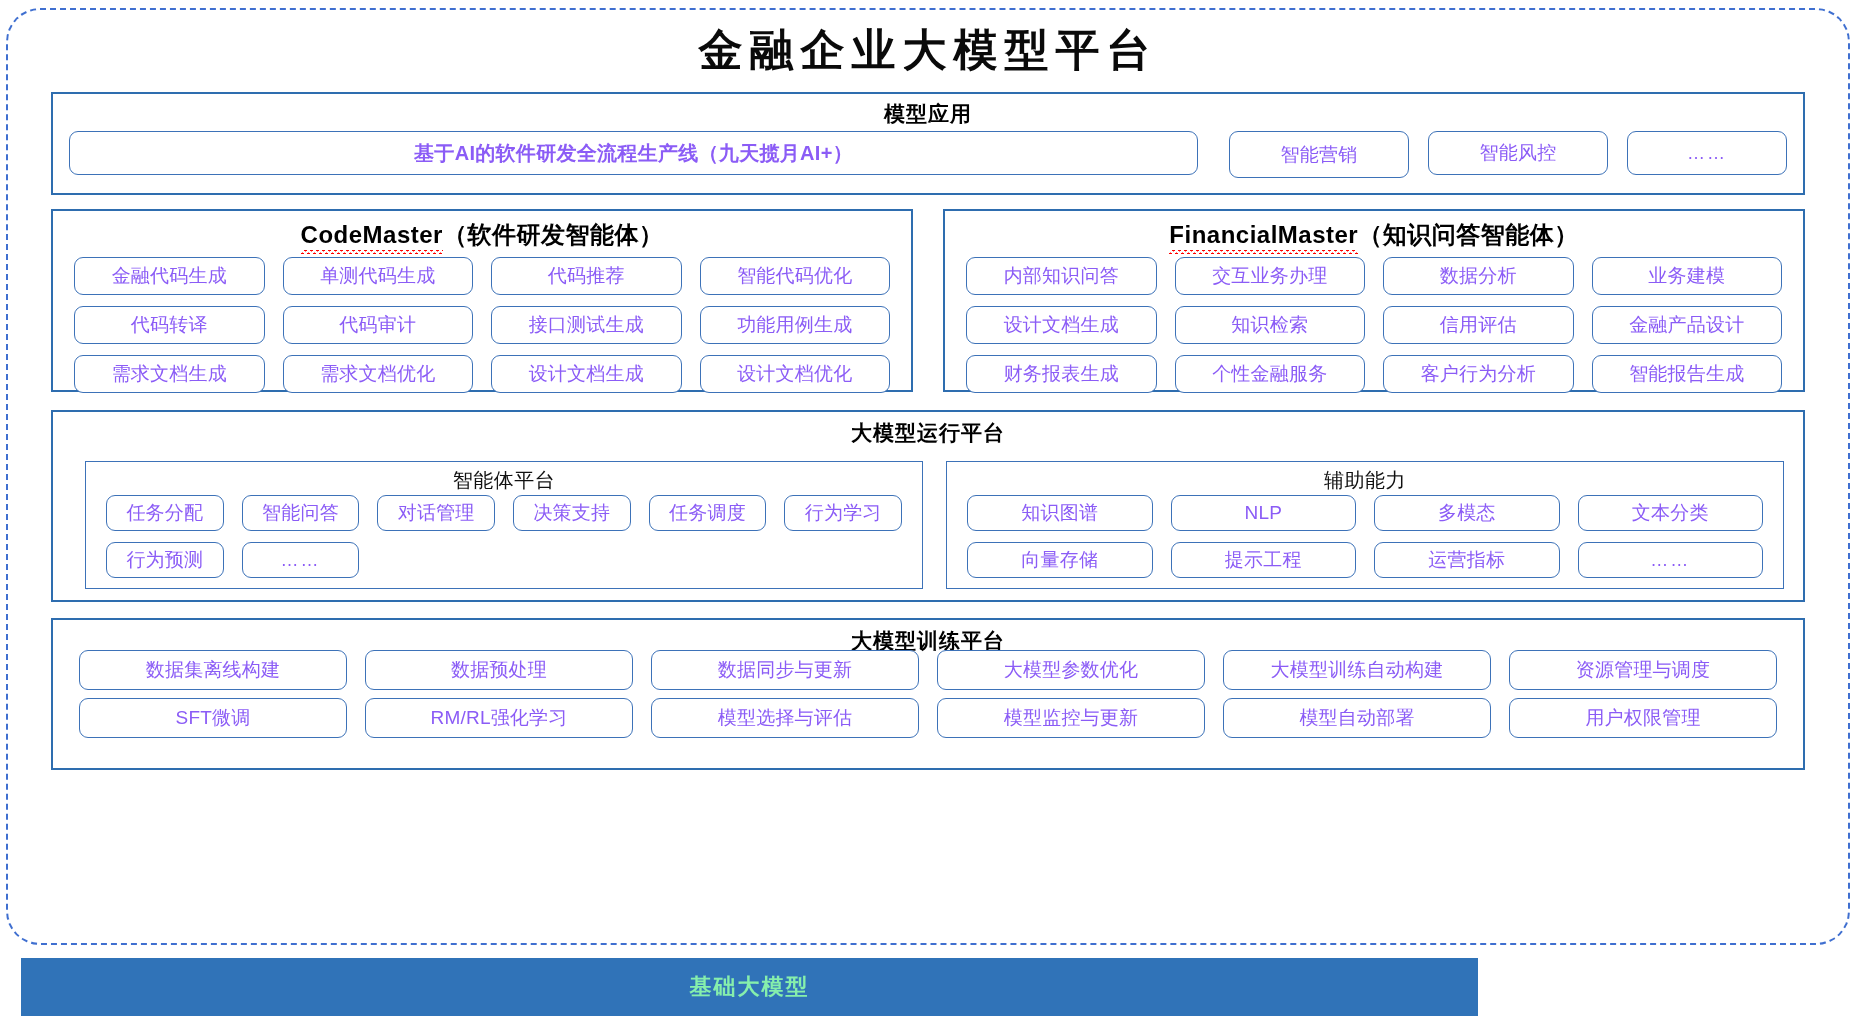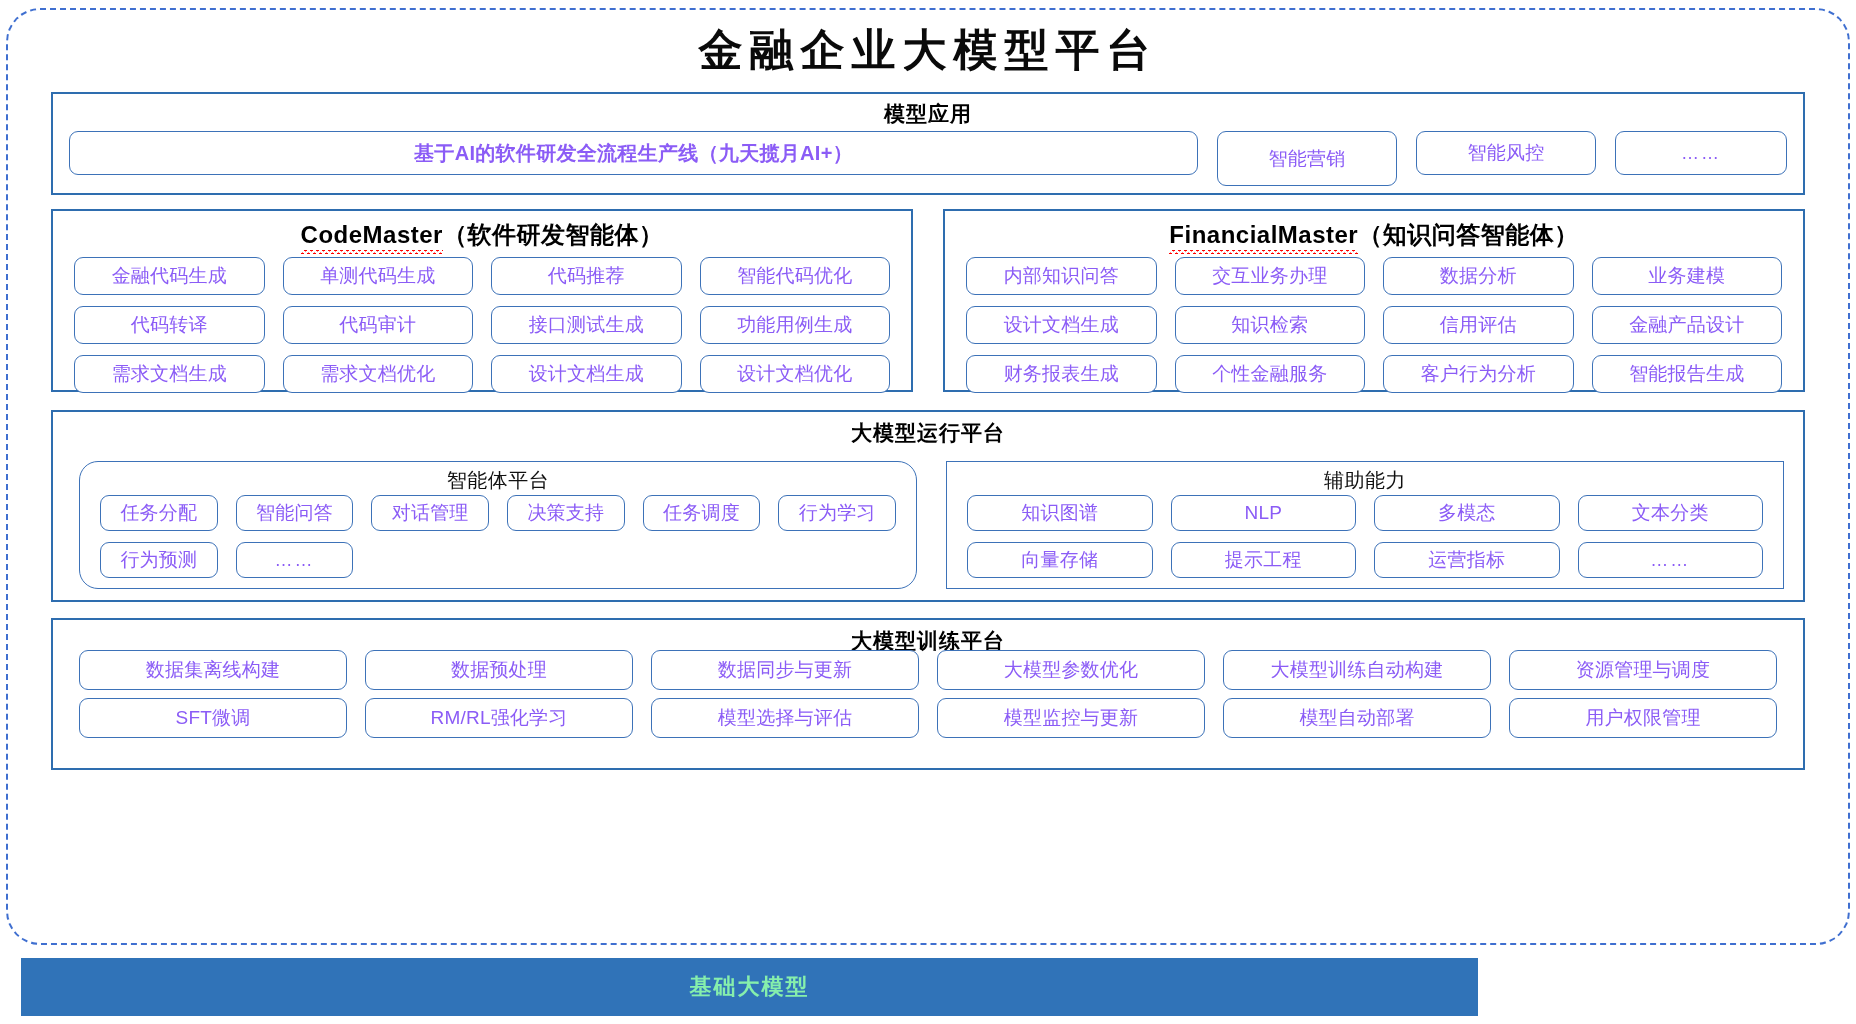--- a/index.html
+++ b/index.html
@@ -152,37 +152,37 @@
   #sec-fin      { left: 943px; top: 209px; width: 862px;  height: 183px; }
   #sec-runtime  { left: 51px;  top: 410px; width: 1754px; height: 192px; }
   #sec-train    { left: 51px;  top: 618px; width: 1754px; height: 152px; }
 
   
   .subpanel {
     position: absolute;
     border: 1.4px solid #3d72b8;
     background: #ffffff;
   }
-  #sub-agent { left: 26px; top: 49px; width: 838px; height: 128px; border-radius: 19px; }
+  #sub-agent { left: 32px; top: 49px; width: 838px; height: 128px; }
   #sub-aux   { left: 893px; top: 49px; width: 838px; height: 128px; }
 </style>
 </head>
 <body>
 
 <div class="canvas">
 
   <div class="outer-frame"></div>
 
   <div class="main-title">金融企业大模型平台</div>
 
   <div class="panel" id="sec-app">
     <div class="panel-title" style="margin-top:6px;">模型应用</div>
     <div style="position:absolute; left:16px; top:37px; right:16px; display:flex; gap:19px;">
       <div class="pill wide-hero" style="flex:0 0 1129px; height:44px;">基于AI的软件研发全流程生产线（九天揽月AI+）</div>
-      <div class="pill" style="flex:0 0 180px; height:55px;">智能营销</div>
+      <div class="pill" style="flex:0 0 180px; height:47px;margin-left:12px;">智能营销</div>
       <div class="pill" style="flex:0 0 180px; height:44px;">智能风控</div>
       <div class="pill dots" style="flex:1 1 auto; height:44px;">……</div>
     </div>
   </div>
 
   <div class="panel" id="sec-code">
     <div class="agent-title" style="margin-top:8px;">
       <span class="squiggle">CodeMaster</span><span>（软件研发智能体）</span>
     </div>
     <div class="grid" id="grid-code" style="position:absolute; left:21px; top:46px; right:21px;

